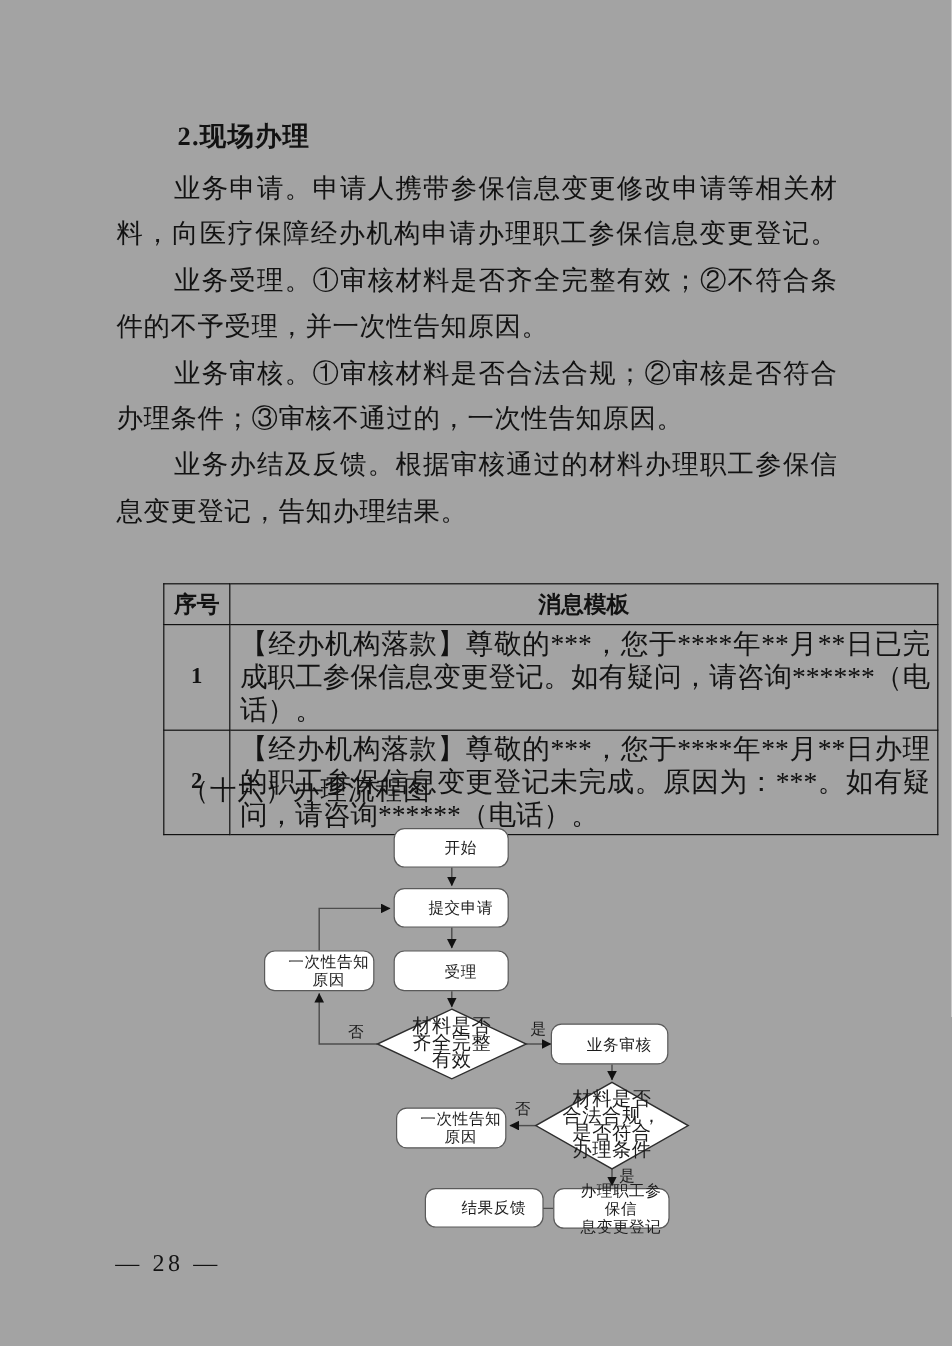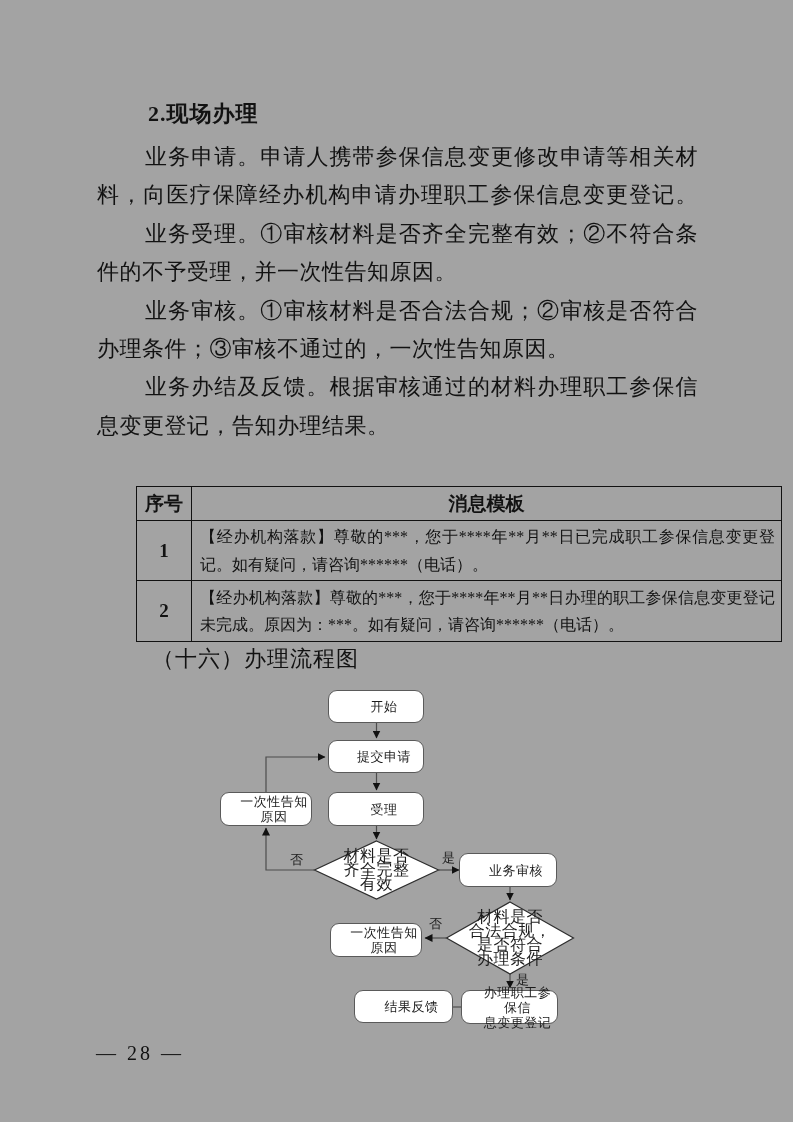--- a/index.html
+++ b/index.html
@@ -25,21 +25,21 @@
   .msg-table {
     position:absolute; left:120px; top:486px; width:646px;
     border-collapse:collapse; table-layout:fixed;
     font-size:19px;
     margin-left:16px;
   }
   .msg-table th, .msg-table td { border:1.5px solid #111; }
   .msg-table th { height:33px; font-size:19px; font-weight:bold; text-align:center; padding:0; }
   .col-no { width:55px; }
   .cell-no { text-align:center; font-weight:bold; font-size:19px; }
-  .cell-tpl { padding:2px 6px 2px 8px; line-height:27.5px; text-align:justify; font-size:16px; }
+  .cell-tpl { padding:2px 6px 2px 8px; line-height:27.5px; text-align:justify; font-size:23px; }
   .row-1 td { height:54px; }
   .row-2 td { height:56px; }
   
   .fc-svg { position:absolute; left:0; top:0; pointer-events:none; }
   .fc-node {
     position:absolute; box-sizing:border-box;
     border:1.3px solid #5a5a5a; border-radius:9px; background:#fff;
     display:flex; align-items:center; justify-content:center;
     font-size:13px; line-height:15px; color:#1c1c1c;
     text-align:center; white-space:pre-line; letter-spacing:0.5px;padding-left:16px;

